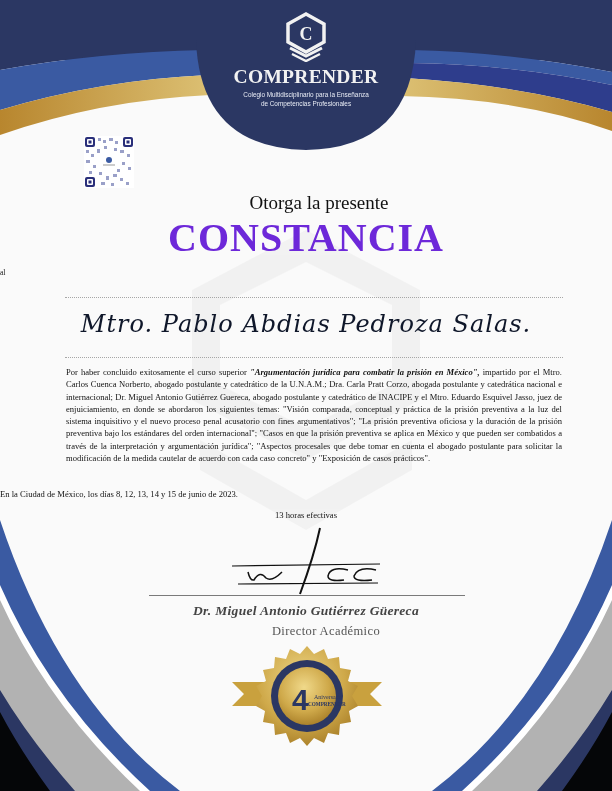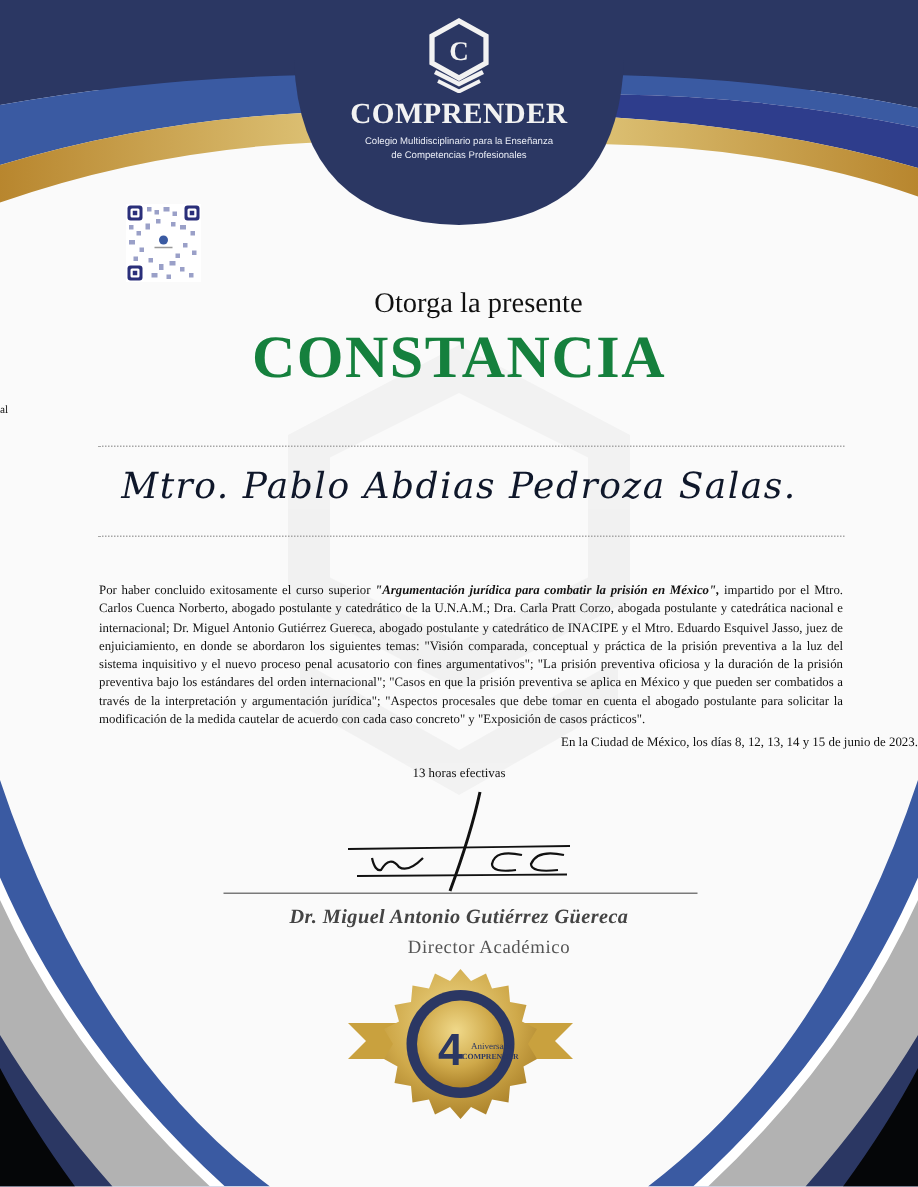--- a/index.html
+++ b/index.html
@@ -5,27 +5,27 @@
   html, body { margin:0; padding:0; }
   body { width:612px; height:791px; position:relative; overflow:hidden; background:#fafafa; font-family:"Liberation Serif", serif; }
   .bg-svg { position:absolute; left:0; top:0; width:612px; height:791px; }
   .layer { position:absolute; }
   .logo-block { left:206px; top:0; width:200px; height:130px; text-align:center; color:#ffffff; }
   .logo-icon { position:absolute; left:78px; top:12px; width:44px; height:50px; }
   .brand-name { position:absolute; left:0; top:66px; width:200px; font-family:"Liberation Serif", serif; font-weight:bold; font-size:19.5px; letter-spacing:0.3px; color:#f2f2f2; }
   .brand-sub { position:absolute; left:0; top:90px; width:200px; font-family:"Liberation Sans", sans-serif; font-size:6.4px; line-height:9px; color:#e9ecf5; }
   .qr { left:84px; top:136px; width:50px; height:52px; }
   .otorga { left:0; top:192px; width:612px; text-align:center; font-size:19px; color:#111;margin-left:13px; }
-  .title { left:0; top:214px; width:612px; text-align:center; font-size:40px; font-weight:bold; letter-spacing:1px; color:#15803d; }
+  .title { left:0; top:214px; width:612px; text-align:center; font-size:40px; font-weight:bold; letter-spacing:1px; color:#6d28d9; }
   .al { left:0; top:268px; width:505px; text-align:left; font-size:7.5px; color:#111; }
   .dots { left:65px; width:498px; height:0; border-top:1.3px dotted #a6a6a6; }
   .recipient { left:0; top:310px; width:612px; text-align:center; font-family:"DejaVu Serif", serif; font-style:italic; font-size:24px; color:#0f172a; letter-spacing:1px; }
-  .body-text { left:66px; top:387px; width:496px; font-size:8.55px; line-height:12.25px; color:#111; text-align:justify; }
+  .body-text { left:66px; top:366px; width:496px; font-size:8.55px; line-height:12.25px; color:#111; text-align:justify; }
   .body-text b { font-weight:bold; font-style:italic; }
-  .date { left:0; top:489px; width:612px; text-align:right; font-size:8.6px; color:#111; }
+  .date { left:0; top:489px; width:612px; text-align:left; font-size:8.6px; color:#111; }
   .hours { left:0; top:510px; width:612px; text-align:center; font-size:8.6px; color:#111; }
   .sig { left:230px; top:526px; width:155px; height:70px; }
   .sig-line { left:149px; top:595px; width:316px; height:0; border-top:1px solid #7a7a7a; }
   .signer { left:0; top:603px; width:612px; text-align:center; font-size:13.5px; font-weight:bold; color:#444; letter-spacing:0.3px;font-style:italic; }
   .signer-role { left:0; top:624px; width:612px; text-align:center; font-size:12.5px; color:#555; letter-spacing:0.4px;margin-left:20px; }
   .seal { left:222px; top:644px; width:170px; height:110px; }
 </style>
 </head>
 <body>
 

